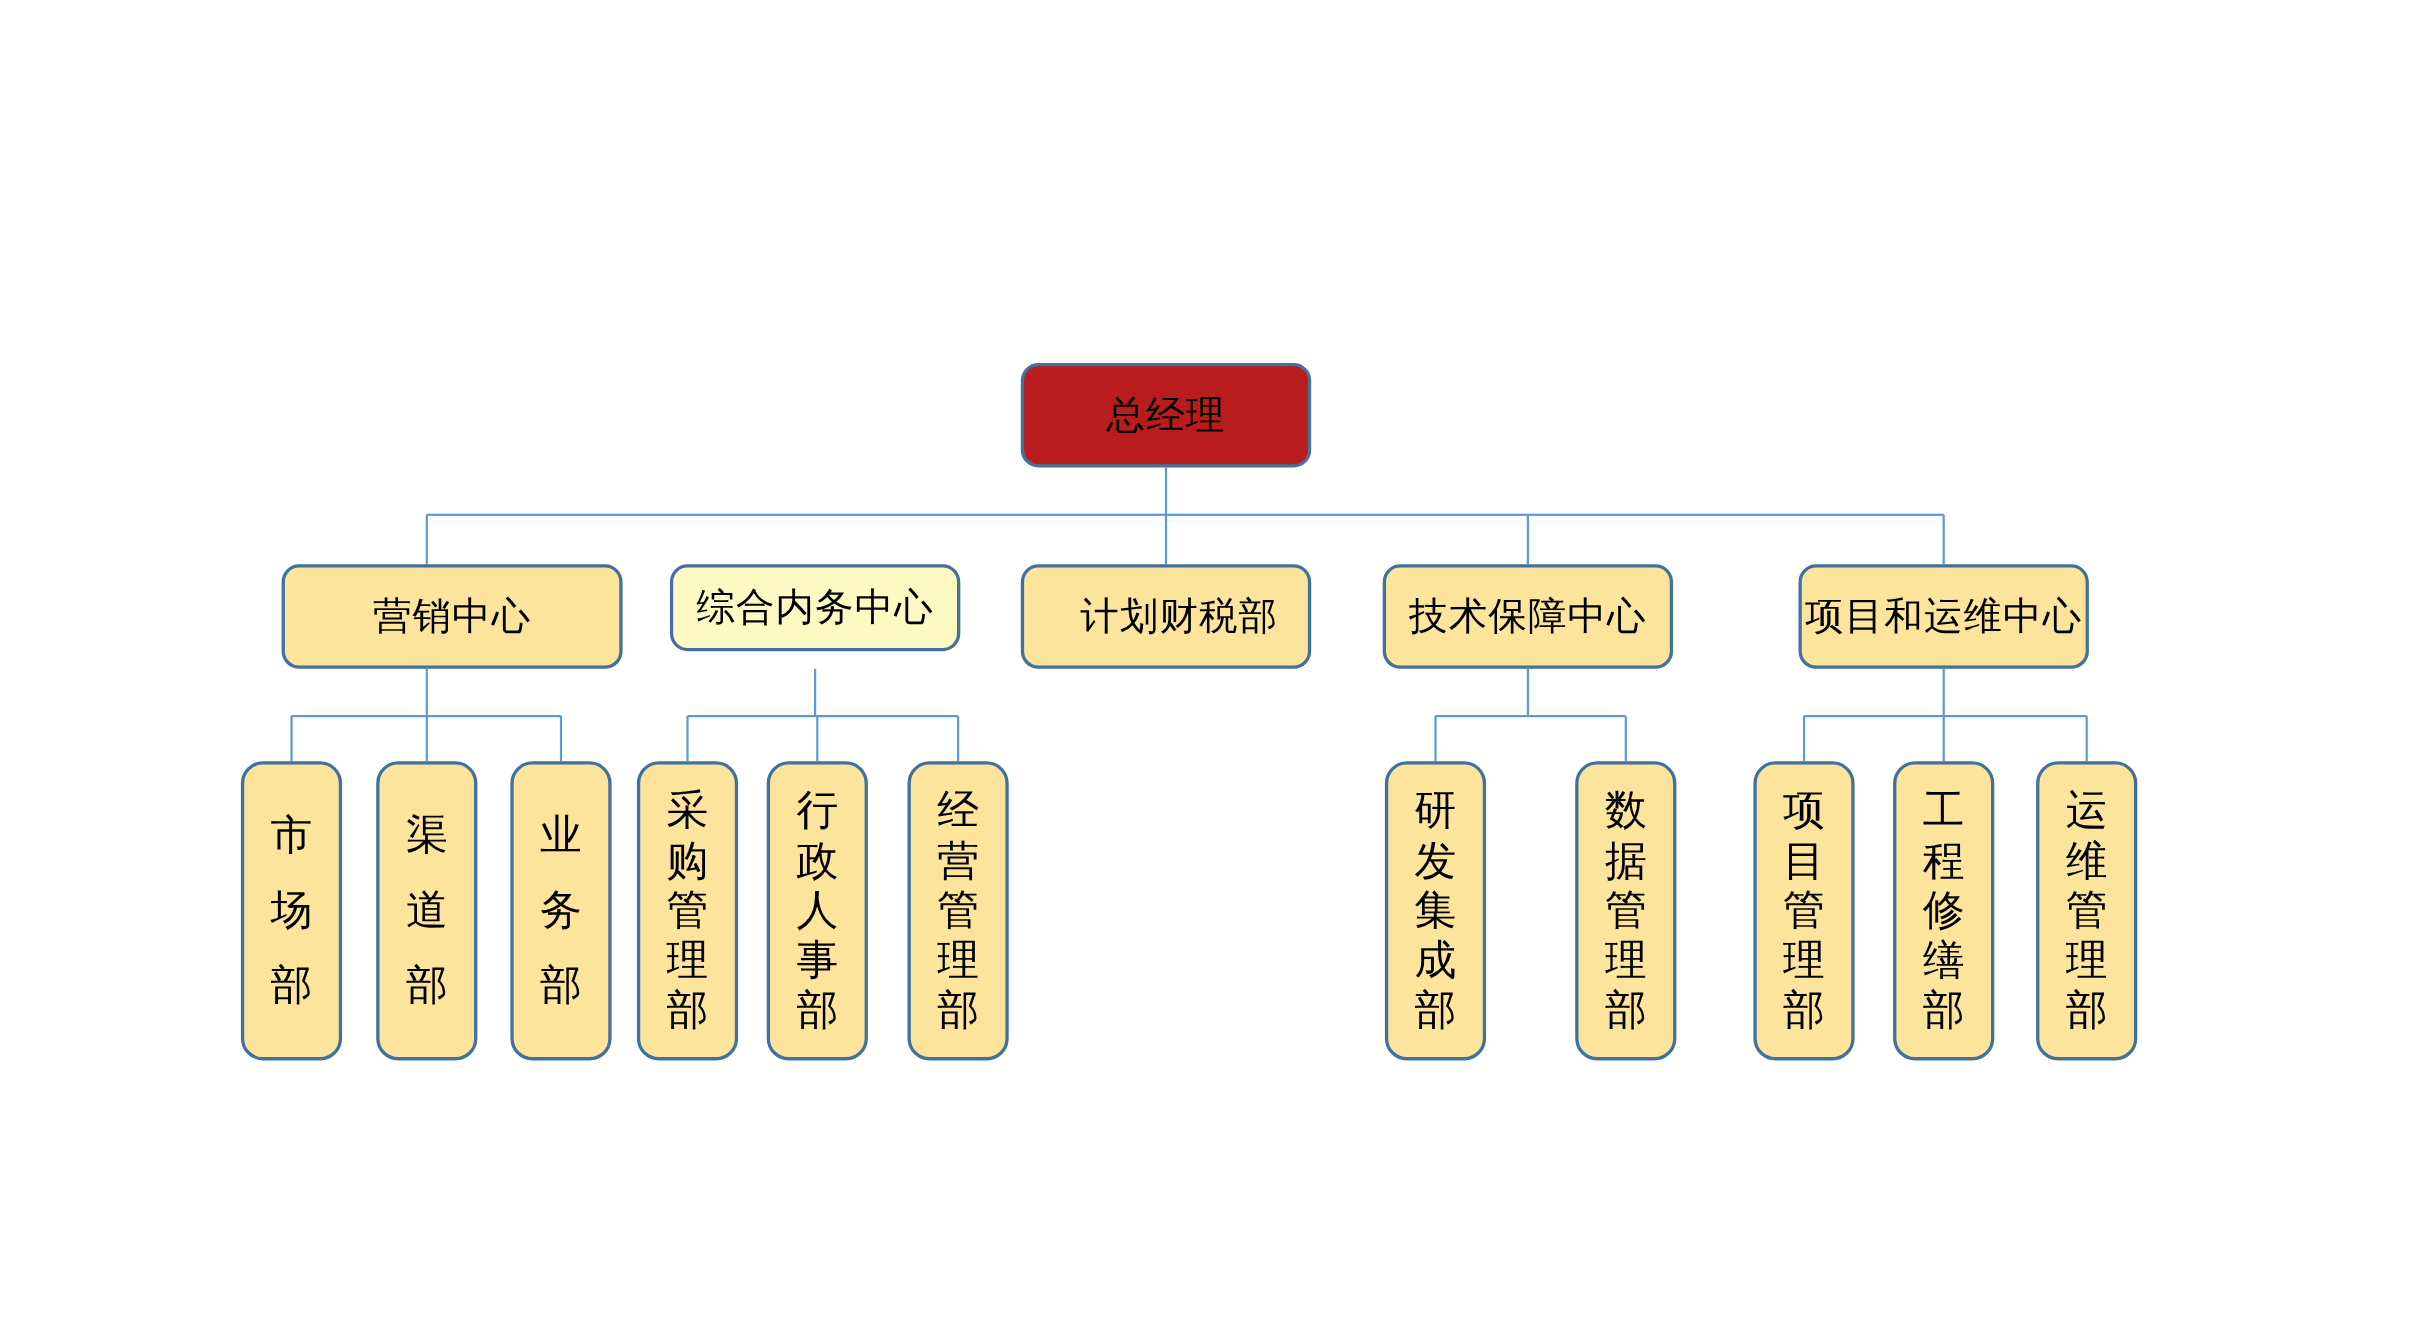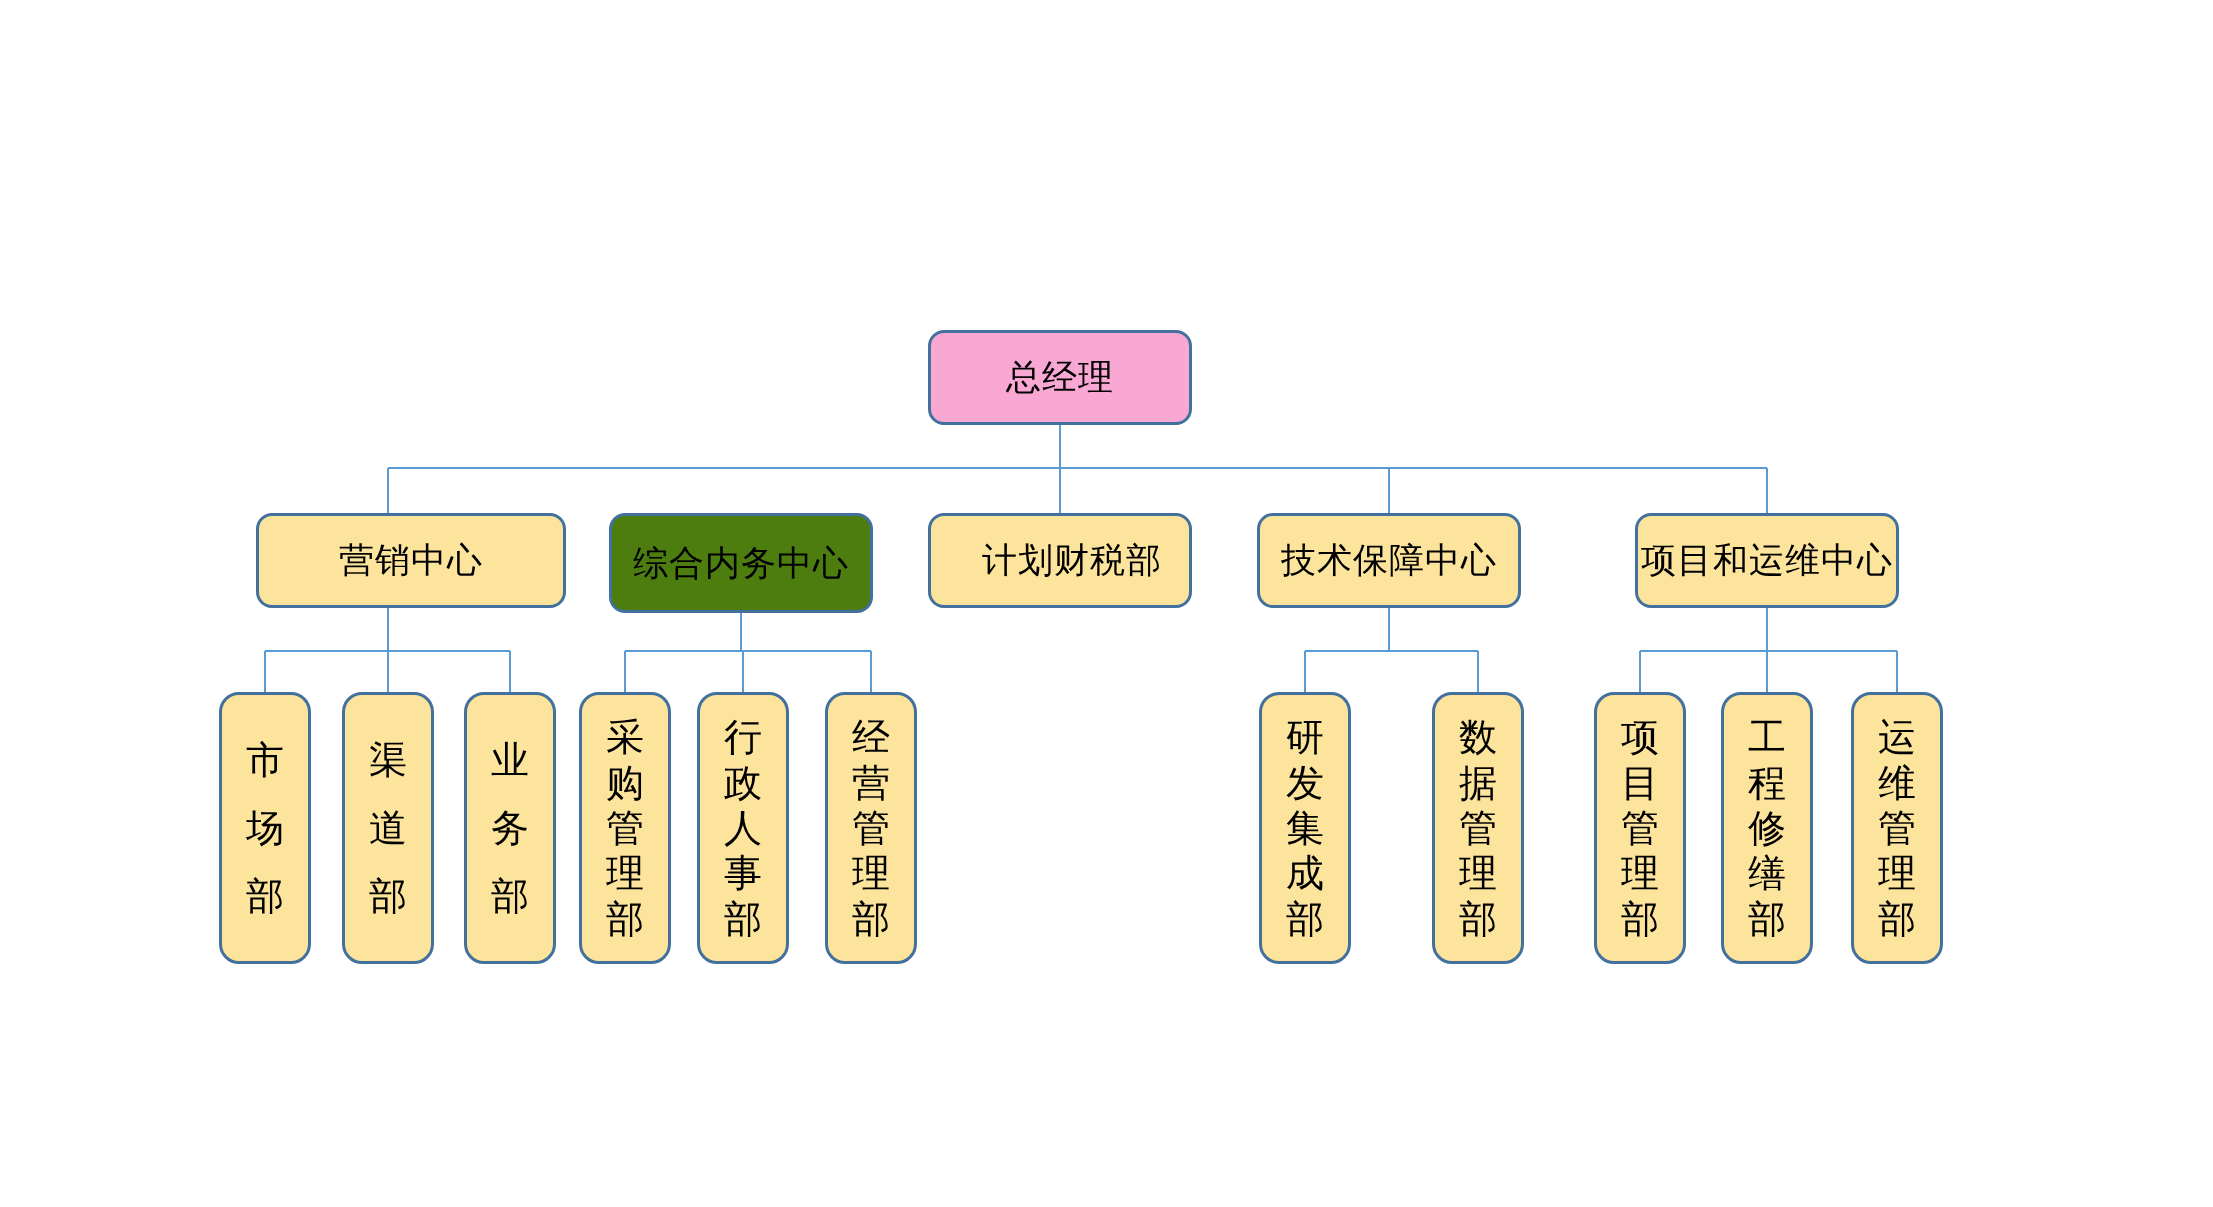--- a/index.html
+++ b/index.html
@@ -68,42 +68,42 @@
     <div class="line" style="left: 870px; top: 651px; width: 2px; height: 41px; background: rgb(91, 155, 213);"></div>
     <div class="line" style="left: 1388px; top: 608px; width: 2px; height: 43px; background: rgb(91, 155, 213);"></div>
     <div class="line" style="left: 1305px; top: 650px; width: 173px; height: 2px; background: rgb(91, 155, 213);"></div>
     <div class="line" style="left: 1304px; top: 651px; width: 2px; height: 41px; background: rgb(91, 155, 213);"></div>
     <div class="line" style="left: 1477px; top: 651px; width: 2px; height: 41px; background: rgb(91, 155, 213);"></div>
     <div class="line" style="left: 1766px; top: 608px; width: 2px; height: 43px; background: rgb(91, 155, 213);"></div>
     <div class="line" style="left: 1640px; top: 650px; width: 257px; height: 2px; background: rgb(91, 155, 213);"></div>
     <div class="line" style="left: 1639px; top: 651px; width: 2px; height: 41px; background: rgb(91, 155, 213);"></div>
     <div class="line" style="left: 1766px; top: 651px; width: 2px; height: 41px; background: rgb(91, 155, 213);"></div>
     <div class="line" style="left: 1896px; top: 651px; width: 2px; height: 41px; background: rgb(91, 155, 213);"></div>
-    <div class="node node-h" style="left: 928px; top: 330px; width: 264px; height: 95px; background: #f9a8d4; border: 3px solid rgb(65, 113, 156); color: rgb(0, 0, 0);">
+    <div class="node node-h" style="left: 928px; top: 330px; width: 264px; height: 95px; background: #b91c1c; border: 3px solid rgb(65, 113, 156); color: rgb(0, 0, 0);">
       <span>总经理</span>
     </div>
     <div class="node node-h" style="left: 256px; top: 513px; width: 310px; height: 95px; background: rgb(252, 228, 156); border: 3px solid rgb(65, 113, 156); color: rgb(0, 0, 0);">
       <span>营销中心</span>
     </div>
     <div class="node node-v" style="left: 219px; top: 692px; width: 92px; height: 272px; background: rgb(252, 228, 156); border: 3px solid rgb(65, 113, 156); color: rgb(0, 0, 0);">
       <span class="vchar">市</span>
       <span class="vchar">场</span>
       <span class="vchar">部</span>
     </div>
     <div class="node node-v" style="left: 342px; top: 692px; width: 92px; height: 272px; background: rgb(252, 228, 156); border: 3px solid rgb(65, 113, 156); color: rgb(0, 0, 0);">
       <span class="vchar">渠</span>
       <span class="vchar">道</span>
       <span class="vchar">部</span>
     </div>
     <div class="node node-v" style="left: 464px; top: 692px; width: 92px; height: 272px; background: rgb(252, 228, 156); border: 3px solid rgb(65, 113, 156); color: rgb(0, 0, 0);">
       <span class="vchar">业</span>
       <span class="vchar">务</span>
       <span class="vchar">部</span>
     </div>
-    <div class="node node-h" style="left: 609px; top: 513px; width: 264px; height: 100px; background: #4d7c0f; border: 3px solid rgb(65, 113, 156); color: rgb(0, 0, 0);">
+    <div class="node node-h" style="left: 609px; top: 513px; width: 264px; height: 79px; background: #fef9c3; border: 3px solid rgb(65, 113, 156); color: rgb(0, 0, 0);">
       <span>综合内务中心</span>
     </div>
     <div class="node node-v" style="left: 579px; top: 692px; width: 92px; height: 272px; background: rgb(252, 228, 156); border: 3px solid rgb(65, 113, 156); color: rgb(0, 0, 0);">
       <span class="vchar">采</span>
       <span class="vchar">购</span>
       <span class="vchar">管</span>
       <span class="vchar">理</span>
       <span class="vchar">部</span>
     </div>
     <div class="node node-v" style="left: 697px; top: 692px; width: 92px; height: 272px; background: rgb(252, 228, 156); border: 3px solid rgb(65, 113, 156); color: rgb(0, 0, 0);">

